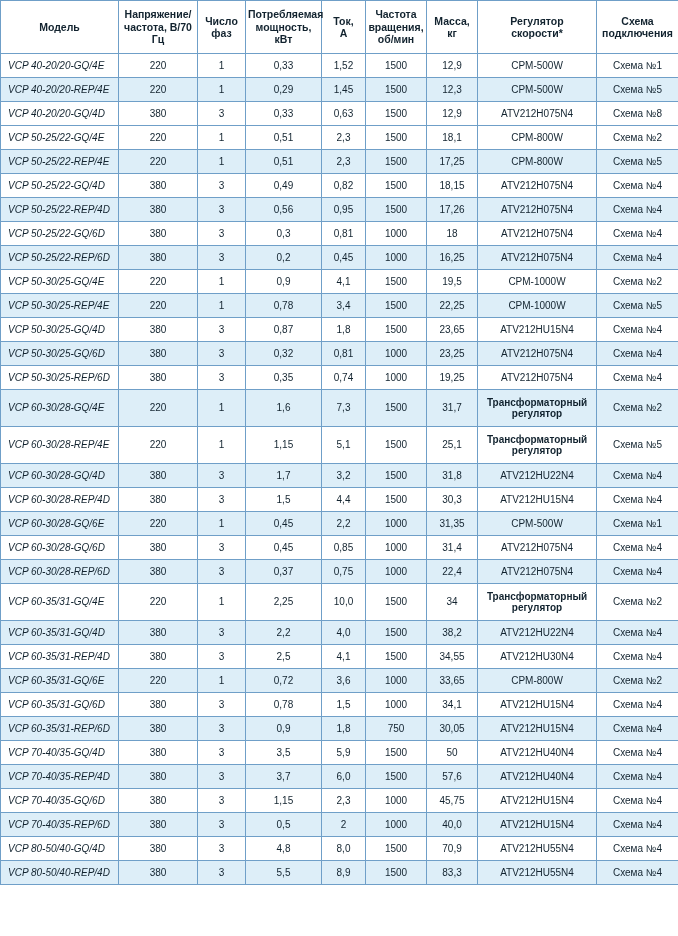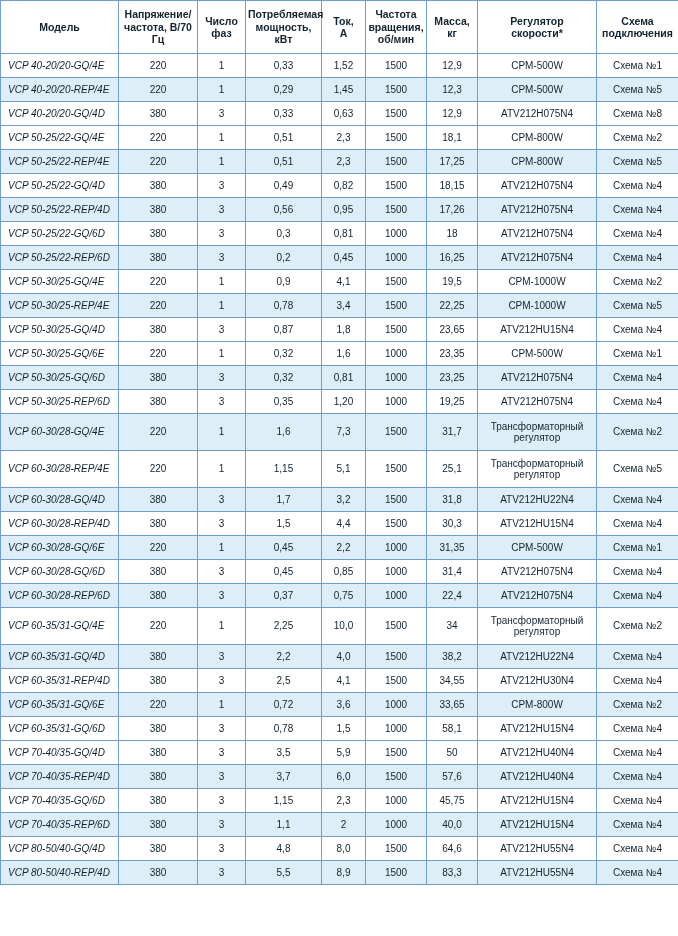--- a/index.html
+++ b/index.html
@@ -56,20 +56,21 @@
   table.spec tbody tr.alt td {
     background: #ddeef8;
   }
   table.spec tbody tr td.model {
     text-align: left;
     padding-left: 7px;
     font-style: italic;
   }
   table.spec tbody tr td.two-line {
     line-height: 1.15;
+    font-weight: bold;
   }
   tbody tr.tall td { height: 30px; }
 </style>
 </head>
 <body>
 
 <div class="sheet">
   <table class="spec">
     <colgroup>
       <col class="c0">
@@ -221,48 +222,37 @@
           <td class="model">VCP 50-30/25-GQ/4D</td>
           <td>380</td>
           <td>3</td>
           <td>0,87</td>
           <td>1,8</td>
           <td>1500</td>
           <td>23,65</td>
           <td>ATV212HU15N4</td>
           <td>Схема №4</td>
         </tr>
-        <tr>
-          <td class="model">VCP 50-30/25-GQ/6E</td>
-          <td>220</td>
-          <td>1</td>
-          <td>0,32</td>
-          <td>1,6</td>
-          <td>1000</td>
-          <td>23,35</td>
-          <td>CPM-500W</td>
-          <td>Схема №1</td>
-        </tr>
         <tr class="alt">
           <td class="model">VCP 50-30/25-GQ/6D</td>
           <td>380</td>
           <td>3</td>
           <td>0,32</td>
           <td>0,81</td>
           <td>1000</td>
           <td>23,25</td>
           <td>ATV212H075N4</td>
           <td>Схема №4</td>
         </tr>
         <tr>
           <td class="model">VCP 50-30/25-REP/6D</td>
           <td>380</td>
           <td>3</td>
           <td>0,35</td>
-          <td>1,20</td>
+          <td>0,74</td>
           <td>1000</td>
           <td>19,25</td>
           <td>ATV212H075N4</td>
           <td>Схема №4</td>
         </tr>
         <tr class="alt tall">
           <td class="model">VCP 60-30/28-GQ/4E</td>
           <td>220</td>
           <td>1</td>
           <td>1,6</td>
@@ -382,21 +372,32 @@
           <td>CPM-800W</td>
           <td>Схема №2</td>
         </tr>
         <tr>
           <td class="model">VCP 60-35/31-GQ/6D</td>
           <td>380</td>
           <td>3</td>
           <td>0,78</td>
           <td>1,5</td>
           <td>1000</td>
-          <td>58,1</td>
+          <td>34,1</td>
+          <td>ATV212HU15N4</td>
+          <td>Схема №4</td>
+        </tr>
+        <tr class="alt">
+          <td class="model">VCP 60-35/31-REP/6D</td>
+          <td>380</td>
+          <td>3</td>
+          <td>0,9</td>
+          <td>1,8</td>
+          <td>750</td>
+          <td>30,05</td>
           <td>ATV212HU15N4</td>
           <td>Схема №4</td>
         </tr>
         <tr>
           <td class="model">VCP 70-40/35-GQ/4D</td>
           <td>380</td>
           <td>3</td>
           <td>3,5</td>
           <td>5,9</td>
           <td>1500</td>
@@ -423,35 +424,35 @@
           <td>2,3</td>
           <td>1000</td>
           <td>45,75</td>
           <td>ATV212HU15N4</td>
           <td>Схема №4</td>
         </tr>
         <tr class="alt">
           <td class="model">VCP 70-40/35-REP/6D</td>
           <td>380</td>
           <td>3</td>
-          <td>1,1</td>
+          <td>0,5</td>
           <td>2</td>
           <td>1000</td>
           <td>40,0</td>
           <td>ATV212HU15N4</td>
           <td>Схема №4</td>
         </tr>
         <tr>
           <td class="model">VCP 80-50/40-GQ/4D</td>
           <td>380</td>
           <td>3</td>
           <td>4,8</td>
           <td>8,0</td>
           <td>1500</td>
-          <td>64,6</td>
+          <td>70,9</td>
           <td>ATV212HU55N4</td>
           <td>Схема №4</td>
         </tr>
         <tr class="alt">
           <td class="model">VCP 80-50/40-REP/4D</td>
           <td>380</td>
           <td>3</td>
           <td>5,5</td>
           <td>8,9</td>
           <td>1500</td>

